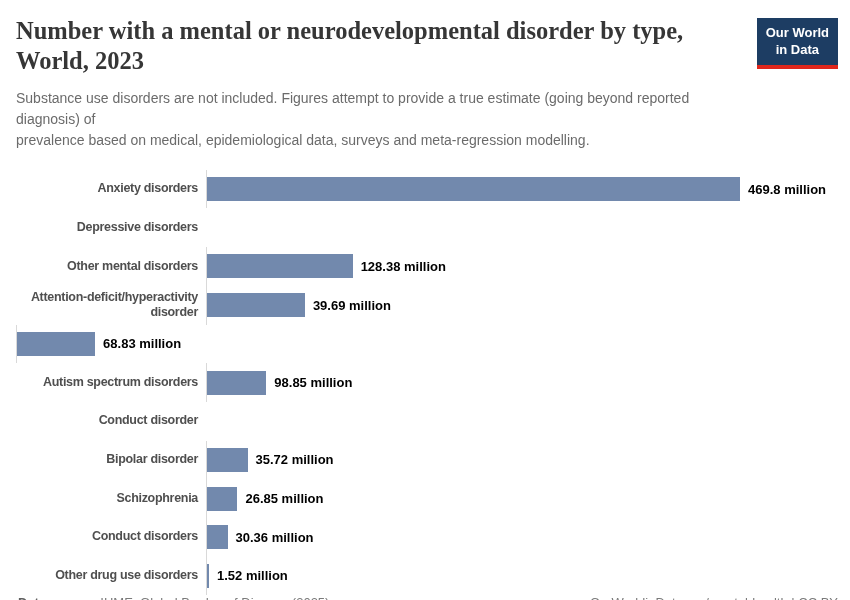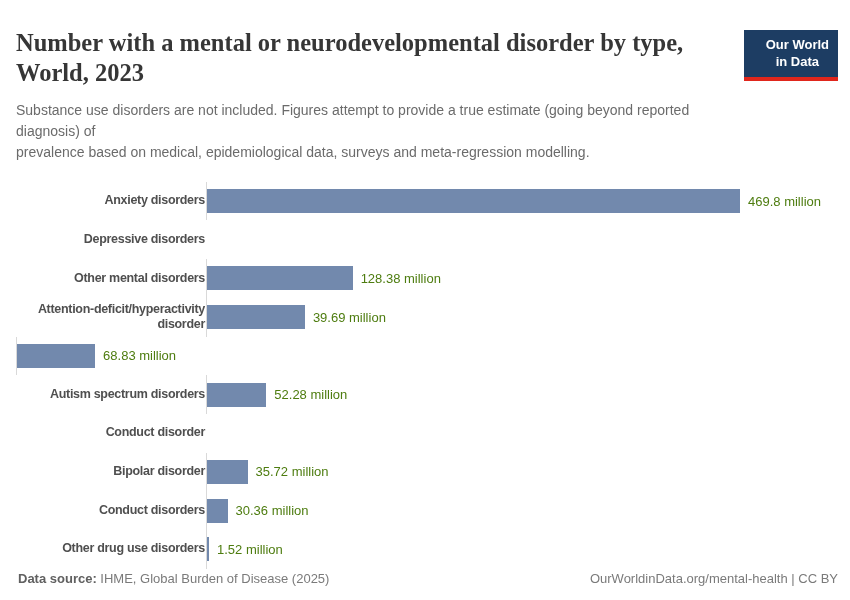--- a/index.html
+++ b/index.html
@@ -6,52 +6,52 @@
   html, body { background: #fff; }
   .frame {
     width: 850px; height: 600px;
     background: #ffffff;
     font-family: "Liberation Sans", sans-serif;
     padding: 16px 12px 14px 16px;
     display: flex; flex-direction: column;
     position: relative; overflow: hidden;
   }
   
-  .header { display: flex; justify-content: space-between; align-items: flex-start; margin-top: 12px; }
+  .header { display: flex; justify-content: space-between; align-items: flex-start; }
   .title {
     font-family: "Liberation Serif", "DejaVu Serif", serif;
     font-size: 24.5px; font-weight: 700; color: #363636;
     line-height: 1.22; white-space: pre-line; max-width: 748px;
   }
   .subtitle {
     margin-top: 12px; font-size: 14px; color: #6b6b6b;
     line-height: 1.5; white-space: pre-line; max-width: 820px;
   }
   .logo {
     background: #1d3d63; color: #ffffff; text-align: center;
     font-size: 13px; font-weight: 700; line-height: 1.3;
-    padding: 7px 9px 6px 22px; border-bottom: 4px solid #e0261c;
+    padding: 7px 9px 6px 9px; border-bottom: 4px solid #e0261c;
     flex: 0 0 auto; margin-top: 2px;
   }
   
   .chart { margin-top: 19px; }
   .row { display: flex; align-items: center; height: 38.7px; }
   .row-label {
-    width: 190px; flex: 0 0 190px; padding-right: 1px;
+    width: 190px; flex: 0 0 190px; padding-right: 8px;
     text-align: right; font-size: 12.5px; font-weight: 700;
     letter-spacing: -0.3px; color: #4f4f4f; line-height: 1.25;
     white-space: pre-line;
   }
   .bar-area {
     flex: 1; height: 100%; display: flex; align-items: center;
     border-left: 1px solid #d9d9d9;
   }
   .bar { height: 24px; background: #7289ad; min-width: 2px; flex: 0 0 auto; }
   .bar-value {
-    margin-left: 8px; font-size: 13px; color: #4d7c0f; white-space: nowrap;
+    margin-left: 8px; font-size: 13px; color: #000000; white-space: nowrap; font-weight: bold;
   }
   
   .footer {
     margin-top: auto; display: flex; justify-content: space-between;
     align-items: baseline; font-size: 13px; color: #7a7a7a; padding-left: 2px;
   }
   .ds-label { font-weight: 700; color: #606060; }
   .footer-right { color: #7a7a7a; }
 </style>
 </head>
@@ -101,31 +101,38 @@
       <div class="row">
         <div class="bar-area">
           <div class="bar" style="width: 78.0894px; background: rgb(114, 137, 173);"></div>
           <div class="bar-value">68.83 million</div>
         </div>
       </div>
       <div class="row">
         <div class="row-label">Autism spectrum disorders</div>
         <div class="bar-area">
           <div class="bar" style="width: 59.313px; background: rgb(114, 137, 173);"></div>
-          <div class="bar-value">52.28 million</div>
+          <div class="bar-value">98.85 million</div>
         </div>
       </div>
       <div class="row">
         <div class="row-label">Conduct disorder</div>
       </div>
       <div class="row">
         <div class="row-label">Bipolar disorder</div>
         <div class="bar-area">
           <div class="bar" style="width: 40.5252px; background: rgb(114, 137, 173);"></div>
           <div class="bar-value">35.72 million</div>
+        </div>
+      </div>
+      <div class="row">
+        <div class="row-label">Schizophrenia</div>
+        <div class="bar-area">
+          <div class="bar" style="width: 30.462px; background: rgb(114, 137, 173);"></div>
+          <div class="bar-value">26.85 million</div>
         </div>
       </div>
       <div class="row">
         <div class="row-label">Conduct disorders</div>
         <div class="bar-area">
           <div class="bar" style="width: 20.5236px; background: rgb(114, 137, 173);"></div>
           <div class="bar-value">30.36 million</div>
         </div>
       </div>
       <div class="row">

